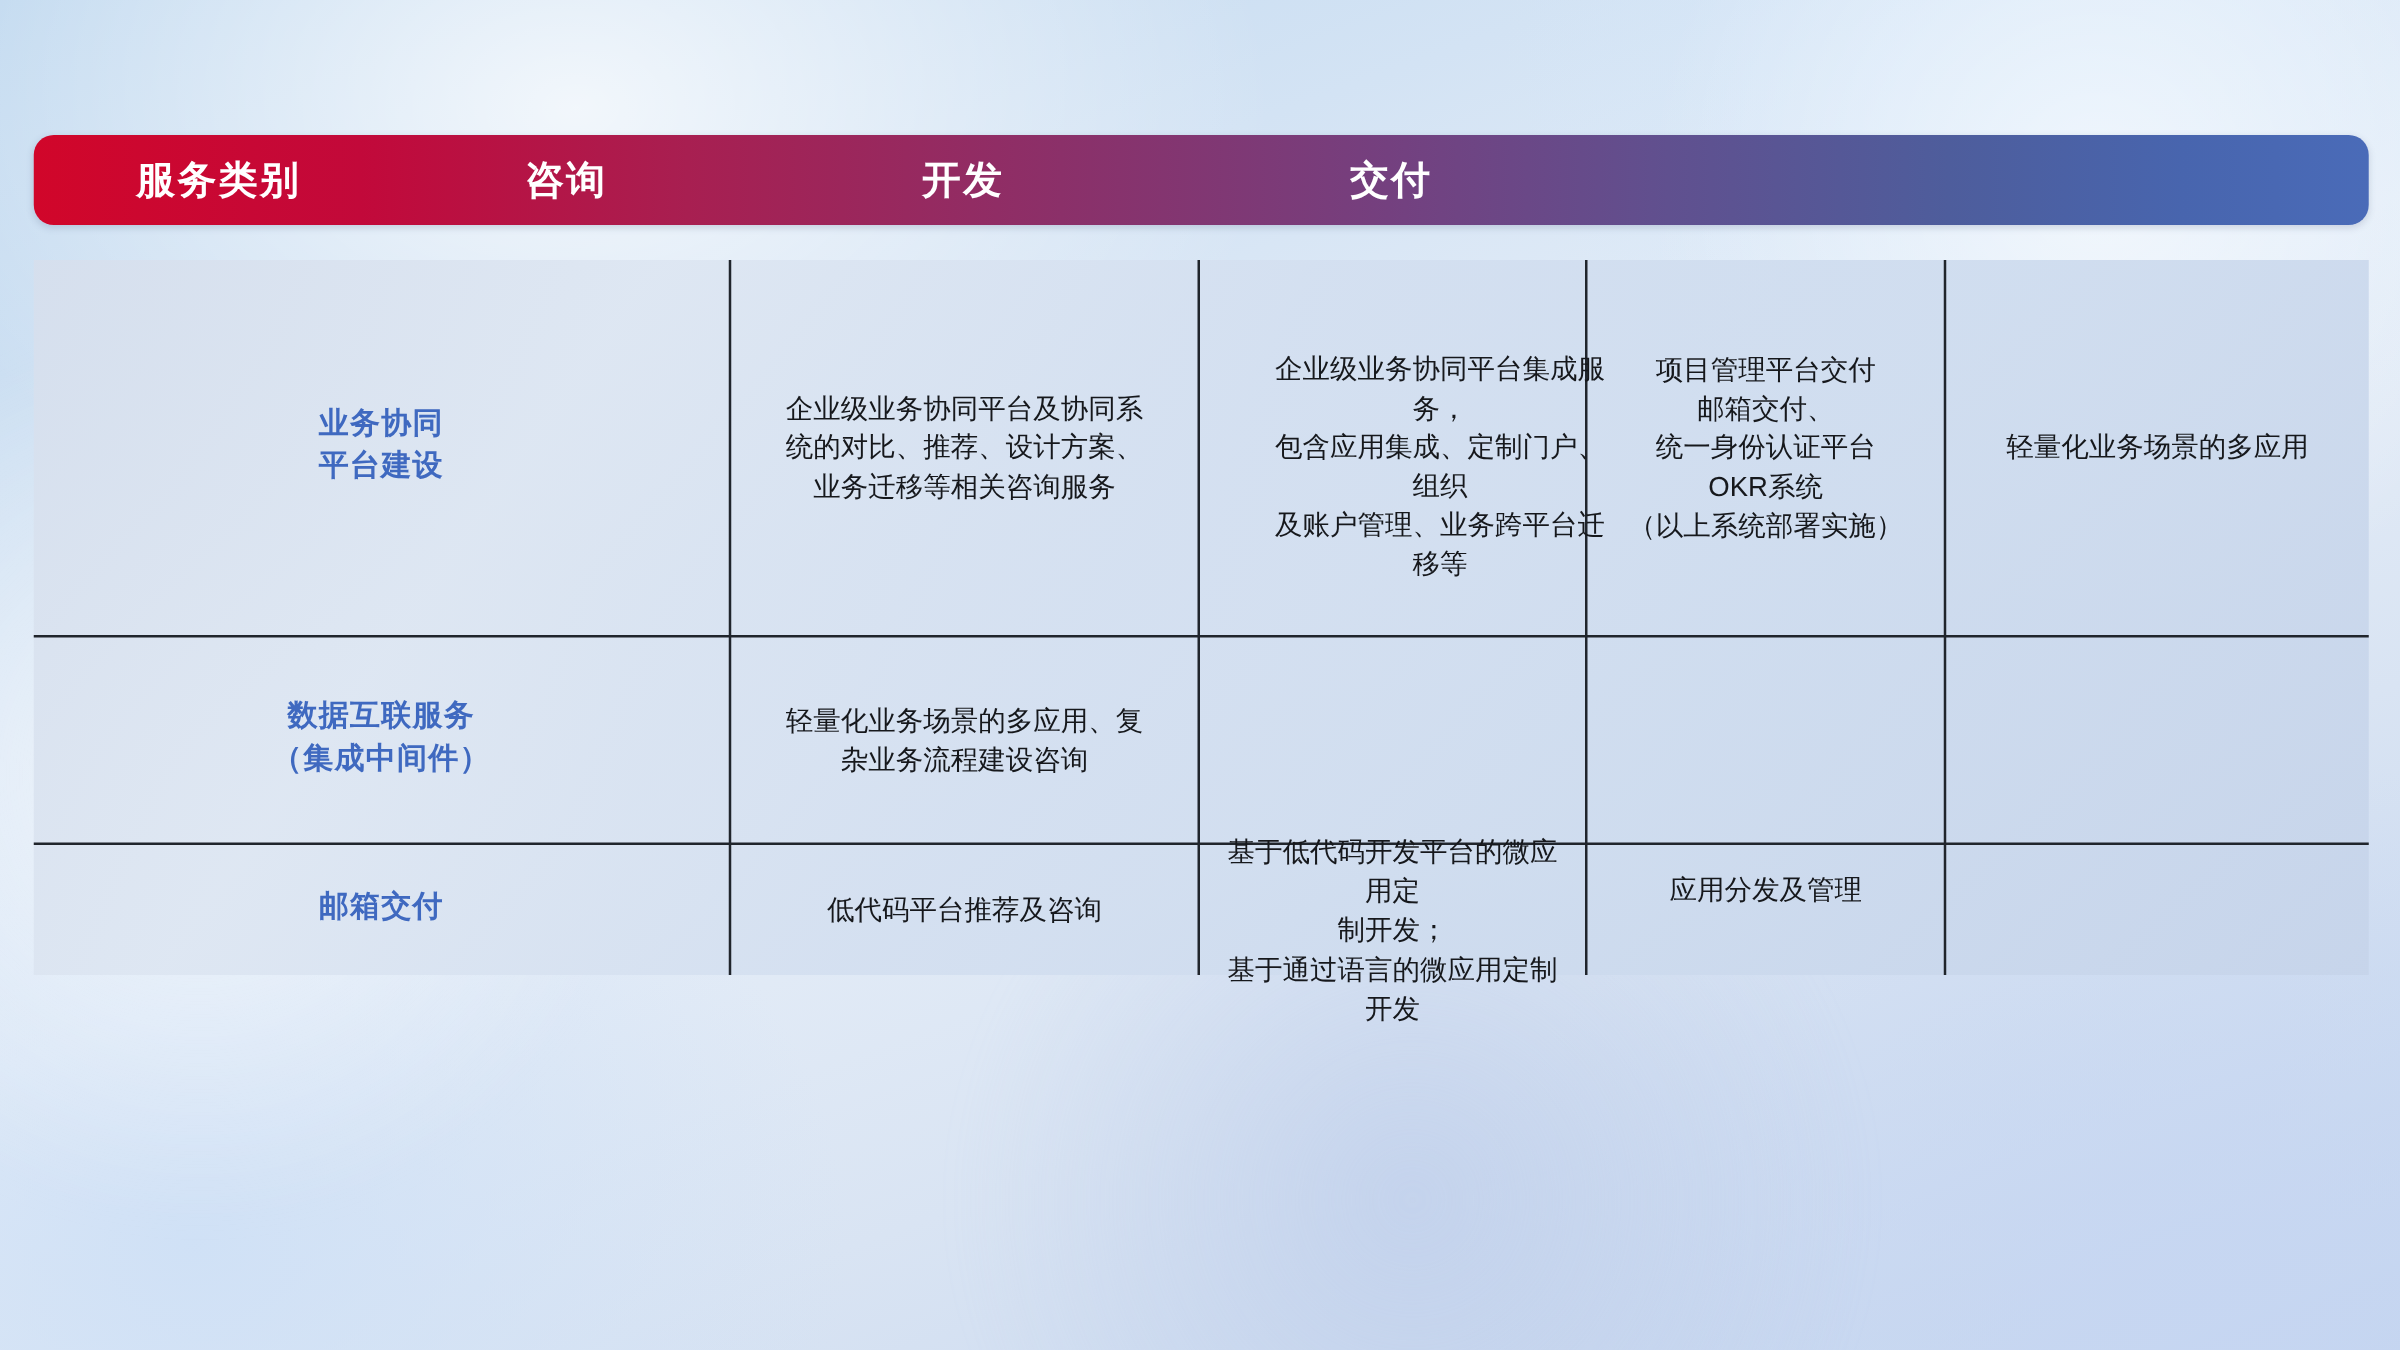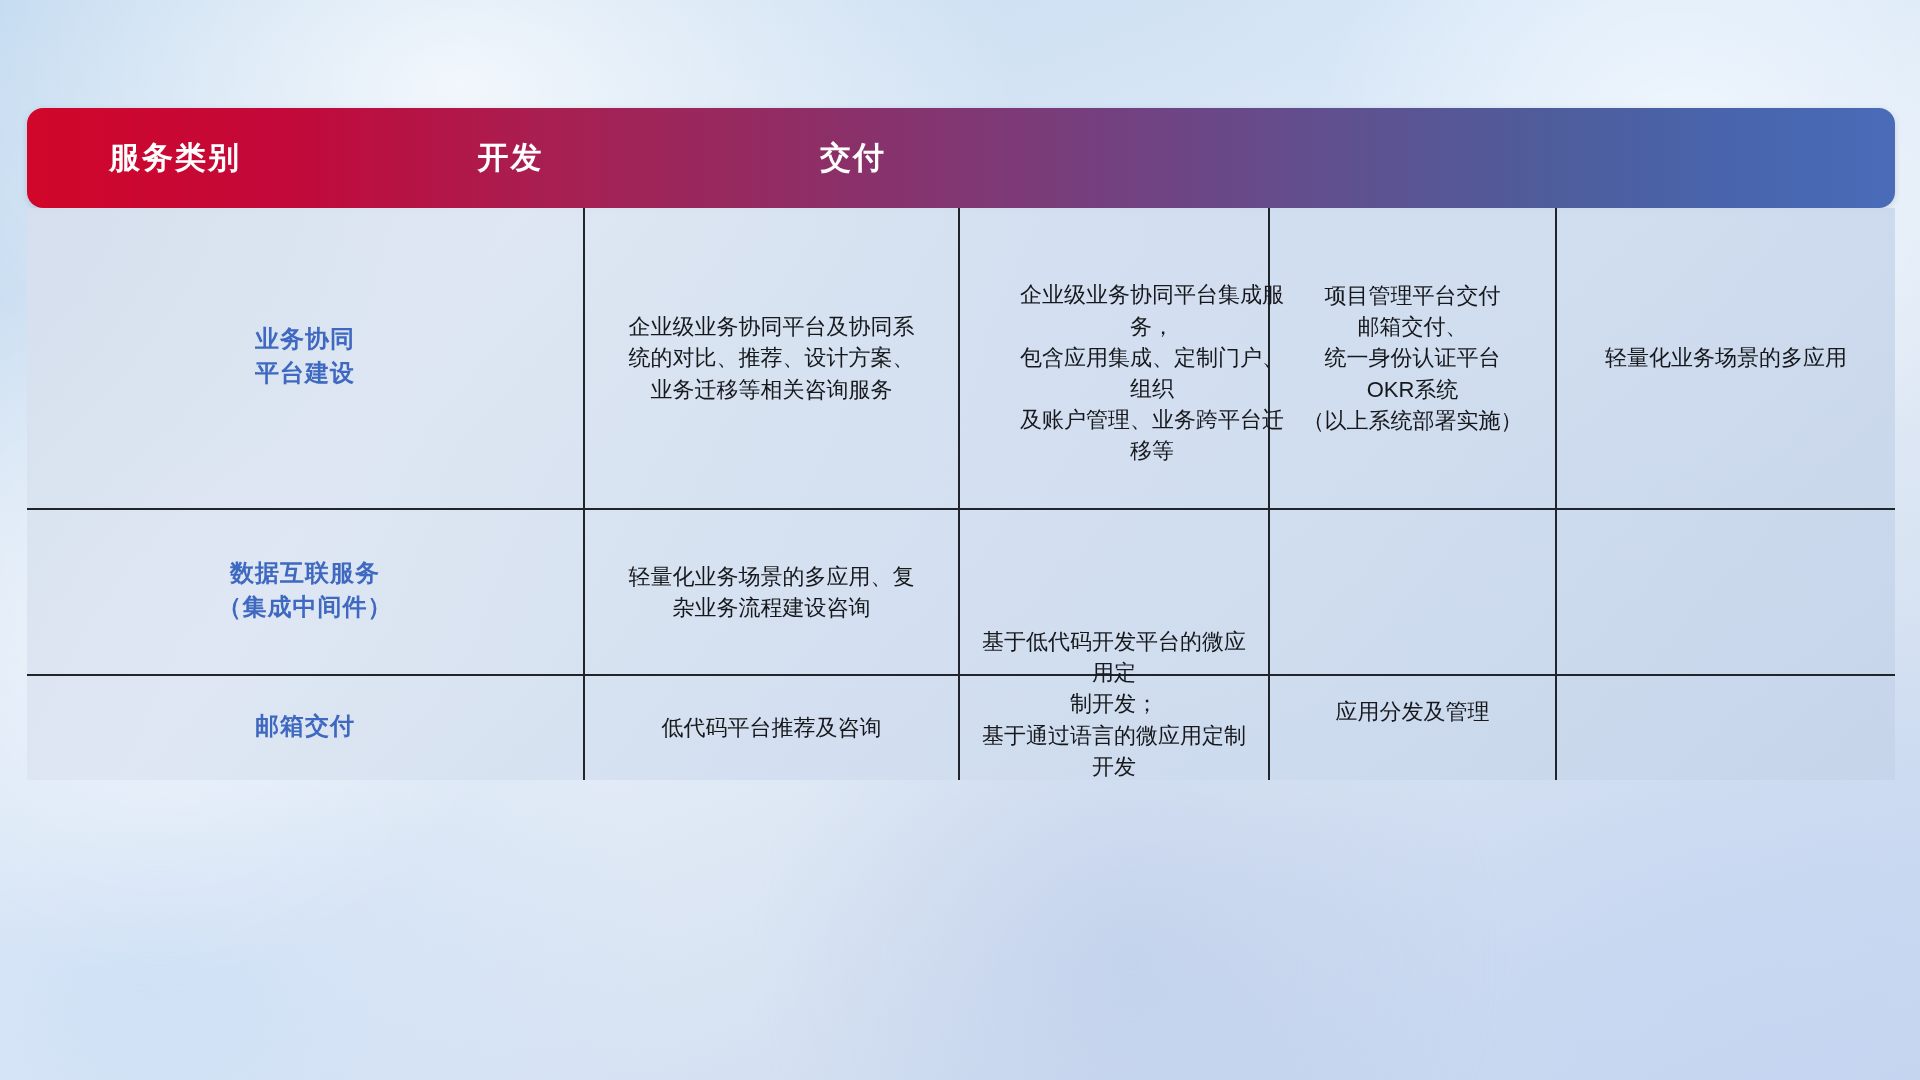--- a/index.html
+++ b/index.html
@@ -38,21 +38,21 @@
   }
 
   
   #table-wrap{
     position:absolute;
     left:27px; top:108px; width:1868px; height:672px;
   }
 
   
   #header-row{
-    position:absolute; left:0; top:0; width:1868px; height:100px;
+    position:absolute; left:0; top:0; width:1868px; height:72px;
     border-radius:16px;
     background:linear-gradient(90deg,
         #d1062a 0%,
         #c2093a 14%,
         #a81f51 28%,
         #8b3069 44%,
         #74407f 58%,
         #60508f 70%,
         #4e5d9c 82%,
         #4865ae 92%,
@@ -118,20 +118,21 @@
 
 <div id="bg-base"></div>
 <div id="bg-glow-left"></div>
 <div id="bg-glow-bottom"></div>
 <div id="bg-glow-topright"></div>
 
 <div id="table-wrap">
 
   <div id="header-row">
     <div class="hcell c0">服务类别</div>
+    <div class="hcell c1">咨询</div>
     <div class="hcell c2">开发</div>
     <div class="hcell c3">交付</div>
     <div class="hcell c5"></div>
   </div>
 
   <div id="body-panel">
 
     <div class="vline" style="left:556px;  height:572px;"></div>
     <div class="vline" style="left:931px;  height:572px;"></div>
     <div class="vline" style="left:1241px; height:572px;"></div>
@@ -157,20 +158,20 @@
 
     <div class="cell cat-cell" style="left:0px;    top:302px; width:556px; height:164px;">数据互联服务
 （集成中间件）</div>
     <div class="cell" style="left:558px;  top:302px; width:373px; height:164px;">轻量化业务场景的多应用、复
 杂业务流程建设咨询</div>
     <div class="cell" style="left:1243px; top:302px; width:285px; height:164px;"></div>
     <div class="cell" style="left:1530px; top:302px; width:338px; height:164px;"></div>
 
     <div class="cell cat-cell" style="left:0px;    top:468px; width:556px; height:104px;">邮箱交付</div>
     <div class="cell" style="left:558px;  top:468px; width:373px; height:104px;">低代码平台推荐及咨询</div>
-    <div class="cell" style="left:933px;  top:444px; width:308px; height:104px;">基于低代码开发平台的微应用定
+    <div class="cell" style="left:933px;  top:484px; width:308px; height:104px;">基于低代码开发平台的微应用定
 制开发；
 基于通过语言的微应用定制开发</div>
     <div class="cell" style="left:1243px; top:452px; width:285px; height:104px;">应用分发及管理</div>
     <div class="cell" style="left:1530px; top:468px; width:338px; height:104px;"></div>
 
   </div>
 </div>
 
 </body></html>

